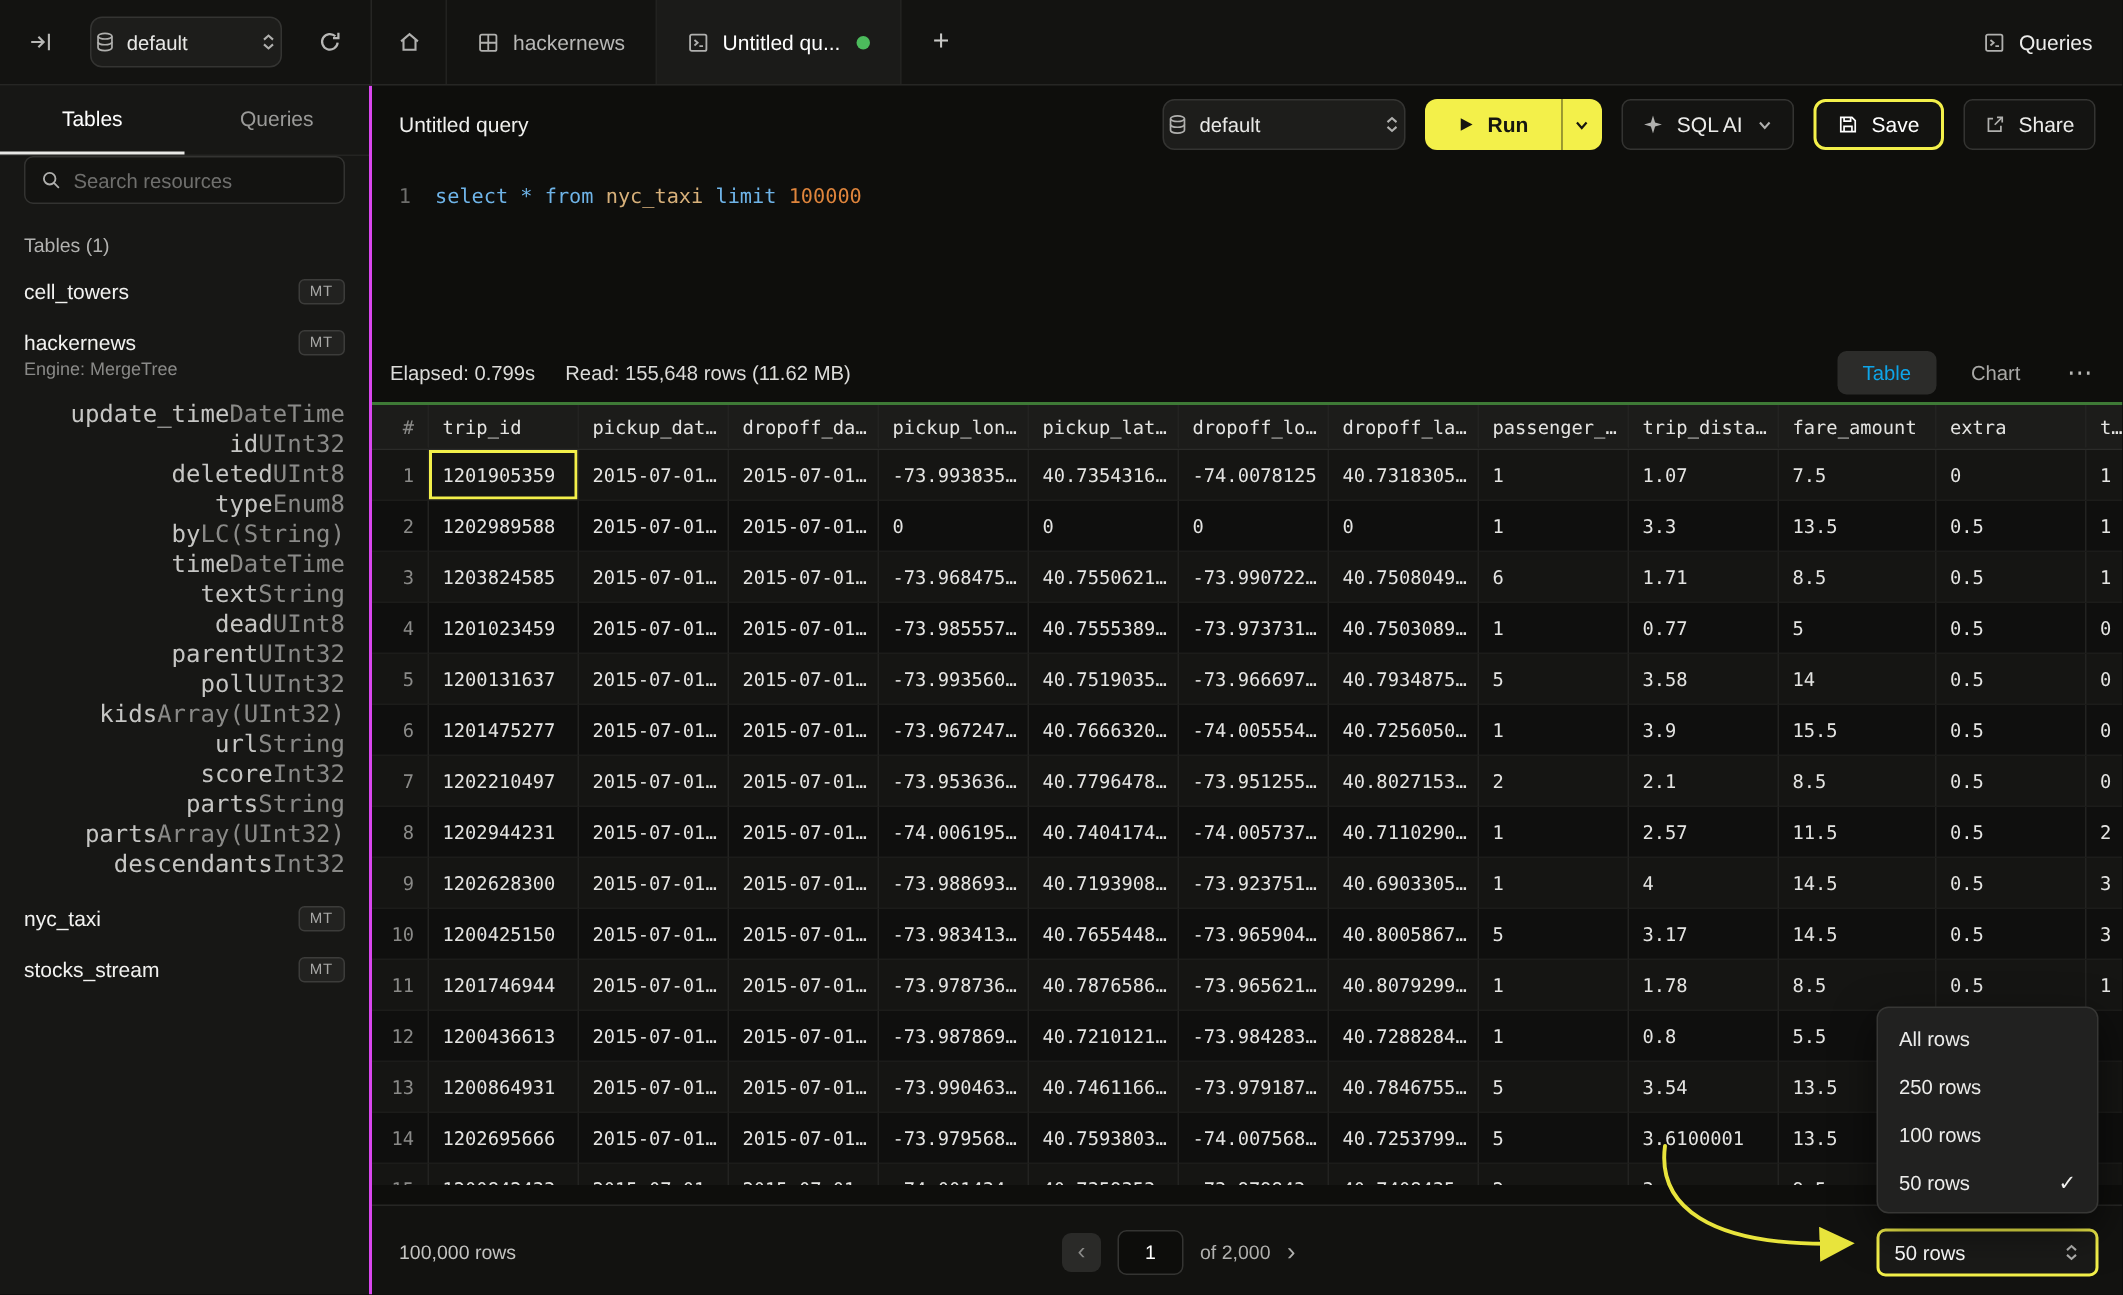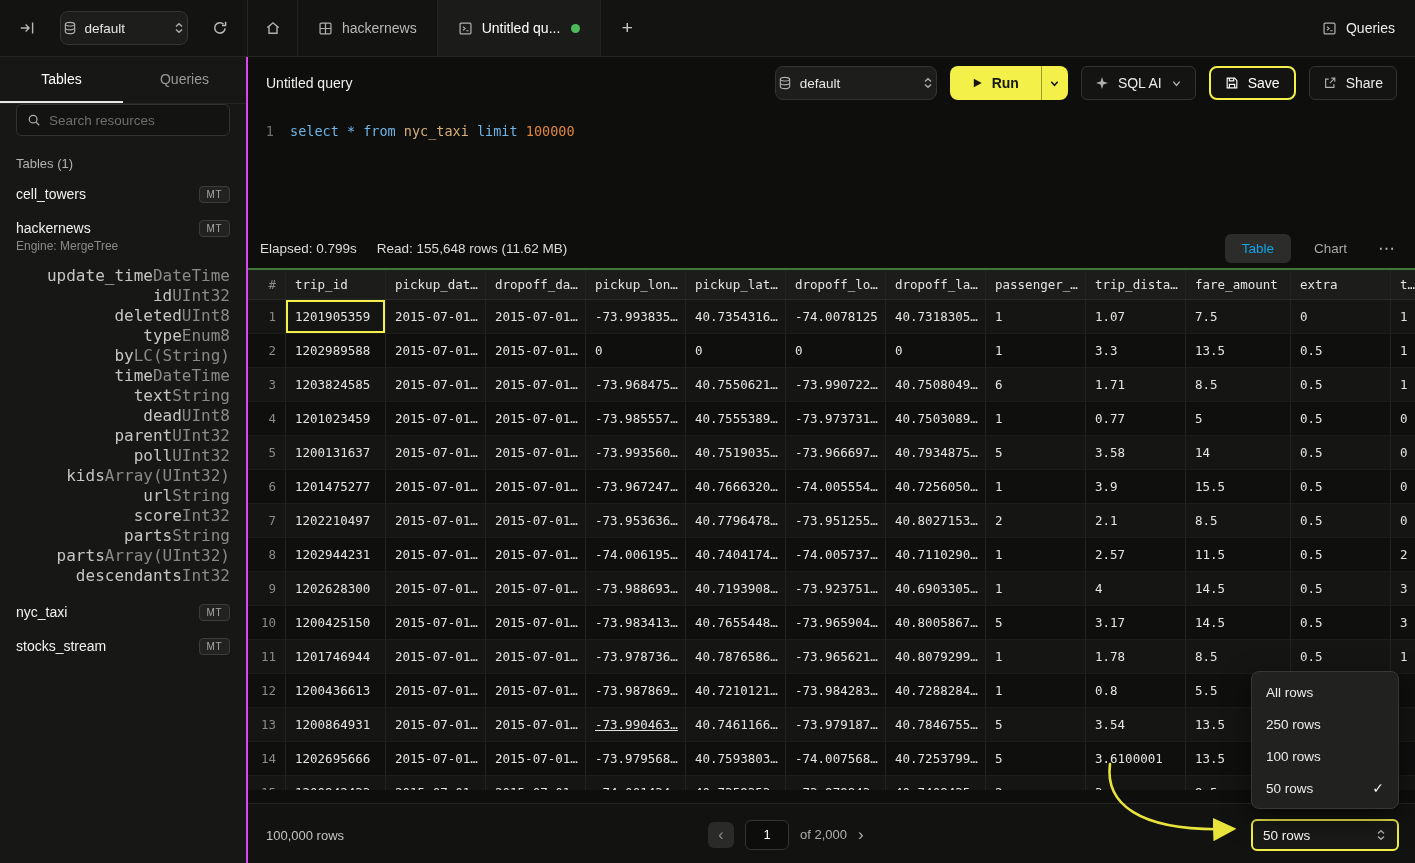--- a/index.html
+++ b/index.html
@@ -598,21 +598,21 @@
           <div class="g-cell" style="width: 100px;">0.8</div>
           <div class="g-cell" style="width: 105px;">5.5</div>
           <div class="g-cell" style="width: 100px;">0.5</div>
           <div class="g-cell last"></div>
         </div>
         <div class="g-row">
           <div class="g-cell g-num" style="width: 38px;">13</div>
           <div class="g-cell" style="width: 100px;">1200864931</div>
           <div class="g-cell" style="width: 100px;">2015-07-01…</div>
           <div class="g-cell" style="width: 100px;">2015-07-01…</div>
-          <div class="g-cell" style="width: 100px; text-decoration: underline;">-73.990463…</div>
+          <div class="g-cell" style="width: 100px;">-73.990463…</div>
           <div class="g-cell" style="width: 100px;">40.7461166…</div>
           <div class="g-cell" style="width: 100px;">-73.979187…</div>
           <div class="g-cell" style="width: 100px;">40.7846755…</div>
           <div class="g-cell" style="width: 100px;">5</div>
           <div class="g-cell" style="width: 100px;">3.54</div>
           <div class="g-cell" style="width: 105px;">13.5</div>
           <div class="g-cell" style="width: 100px;">0.5</div>
           <div class="g-cell last"></div>
         </div>
         <div class="g-row">

